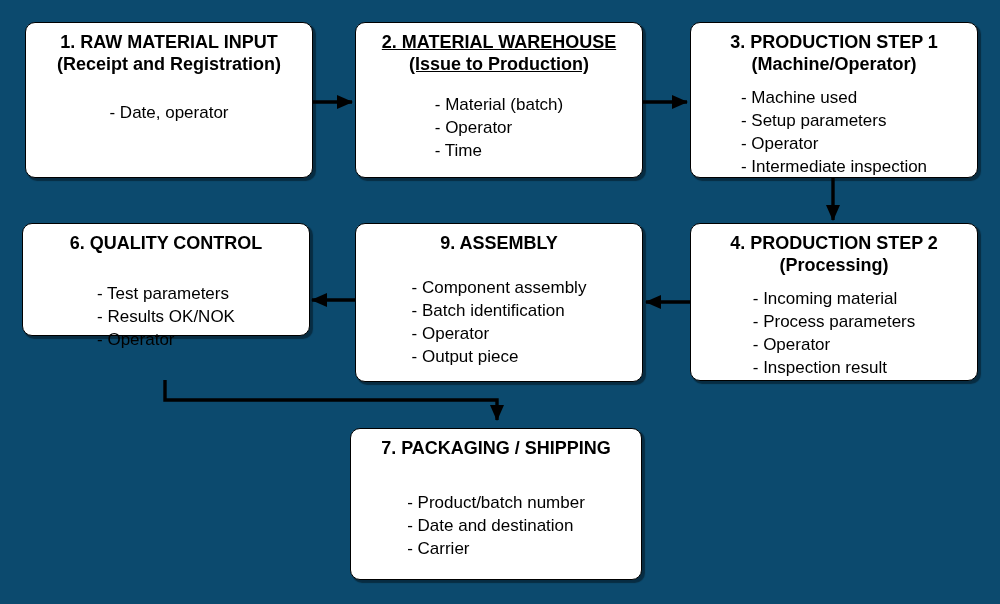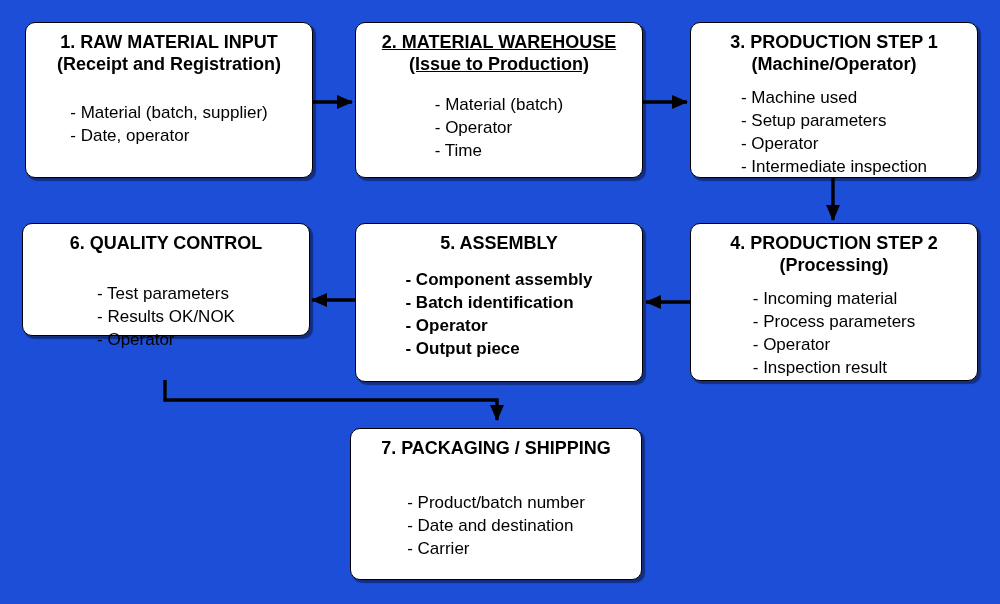--- a/index.html
+++ b/index.html
@@ -6,21 +6,21 @@
     margin: 0;
     padding: 0;
     background: #ffffff;
     font-family: "Liberation Sans", "DejaVu Sans", sans-serif;
     color: #000000;
   }
   .stage {
     position: relative;
     width: 1000px;
     height: 604px;
-    background: #1d4ed8;
+    background: #0c4a6e;
     overflow: hidden;
   }
   .arrows {
     position: absolute;
     left: 0; top: 0;
     width: 1000px; height: 604px;
     pointer-events: none;
   }
   .box {
     position: absolute;
@@ -51,21 +51,21 @@
   .b3 { left: 690px; top: 22px;  width: 288px; height: 156px; }
   .b4 { left: 690px; top: 223px; width: 288px; height: 158px; }
   .b5 { left: 355px; top: 223px; width: 288px; height: 159px; }
   .b6 { left: 22px;  top: 223px; width: 288px; height: 113px; }
   .b7 { left: 350px; top: 428px; width: 292px; height: 152px; }
   
   .b1 .box-items { margin-top: 26px; }
   .b2 .box-items { margin-top: 18px; }
   .b3 .box-items { margin-top: 11px; }
   .b4 .box-items { margin-top: 11px; }
-  .b5 .box-items { margin-top: 14px; font-weight: bold; }
+  .b5 .box-items { margin-top: 22px; }
   .b6 .box-items { margin-top: 28px; }
   .b7 .box-items { margin-top: 32px; }
   .arrow-line {
     stroke: #000000;
     stroke-width: 3.4;
     fill: none;
     stroke-linejoin: miter;
   }
 </style>
 </head>
@@ -86,21 +86,20 @@
     <path class="arrow-line" d="M356,300 H312" marker-end="url(#ah)"></path>
     <path class="arrow-line" d="M165,380 V400 H497 V420" marker-end="url(#ah)"></path>
   </svg>
 
   <div class="box b1">
     <div class="box-title">
       <div>1. RAW MATERIAL INPUT</div>
       <div>(Receipt and Registration)</div>
     </div>
     <div class="box-items">
-      <div>- Material (batch, supplier)</div>
       <div>- Date, operator</div>
     </div>
   </div>
 
   <div class="box b2">
     <div class="box-title">
       <div>2. MATERIAL WAREHOUSE</div>
       <div>(Issue to Production)</div>
     </div>
     <div class="box-items">
@@ -131,21 +130,21 @@
     <div class="box-items">
       <div>- Incoming material</div>
       <div>- Process parameters</div>
       <div>- Operator</div>
       <div>- Inspection result</div>
     </div>
   </div>
 
   <div class="box b5">
     <div class="box-title">
-      <div>5. ASSEMBLY</div>
+      <div>9. ASSEMBLY</div>
     </div>
     <div class="box-items">
       <div>- Component assembly</div>
       <div>- Batch identification</div>
       <div>- Operator</div>
       <div>- Output piece</div>
     </div>
   </div>
 
   <div class="box b6">

